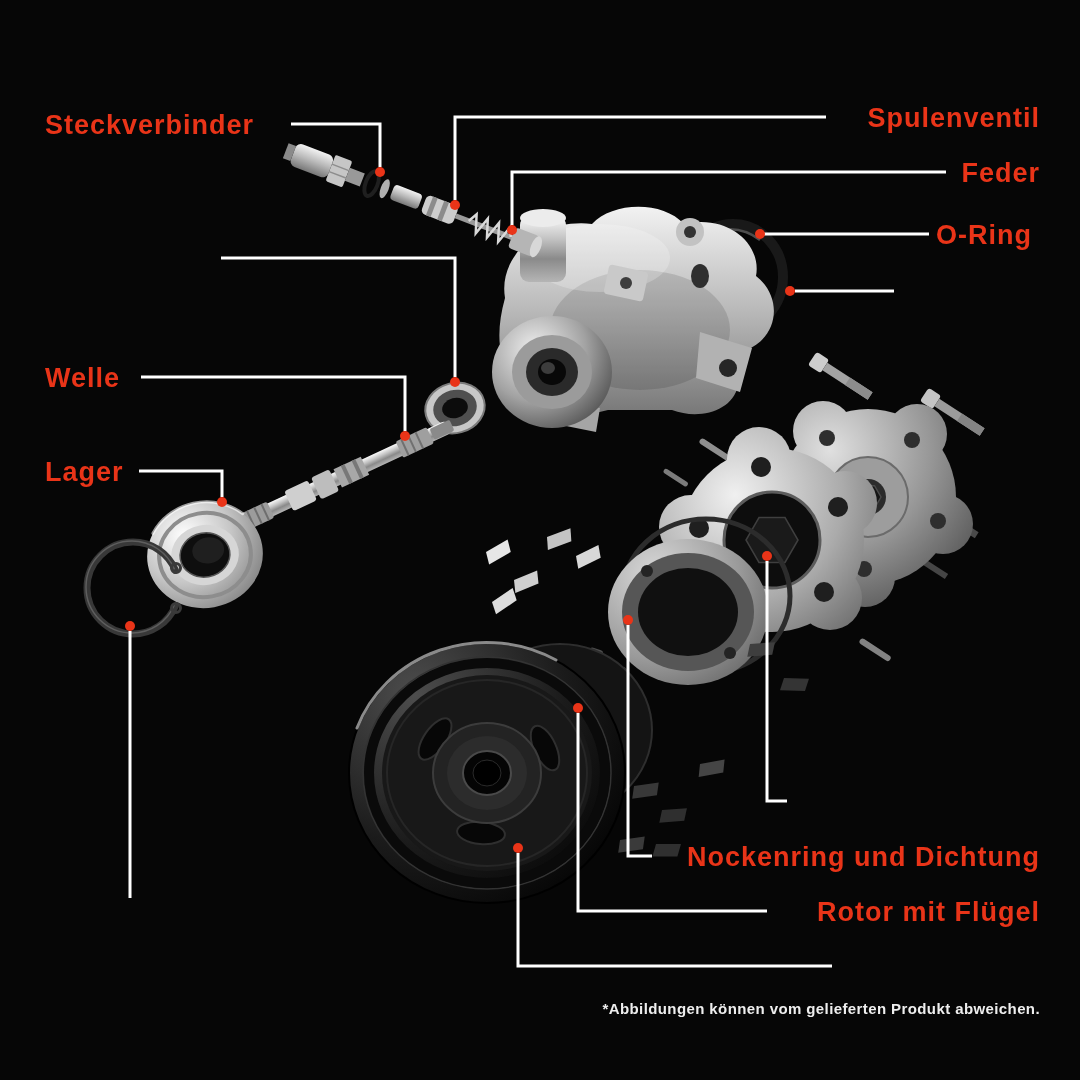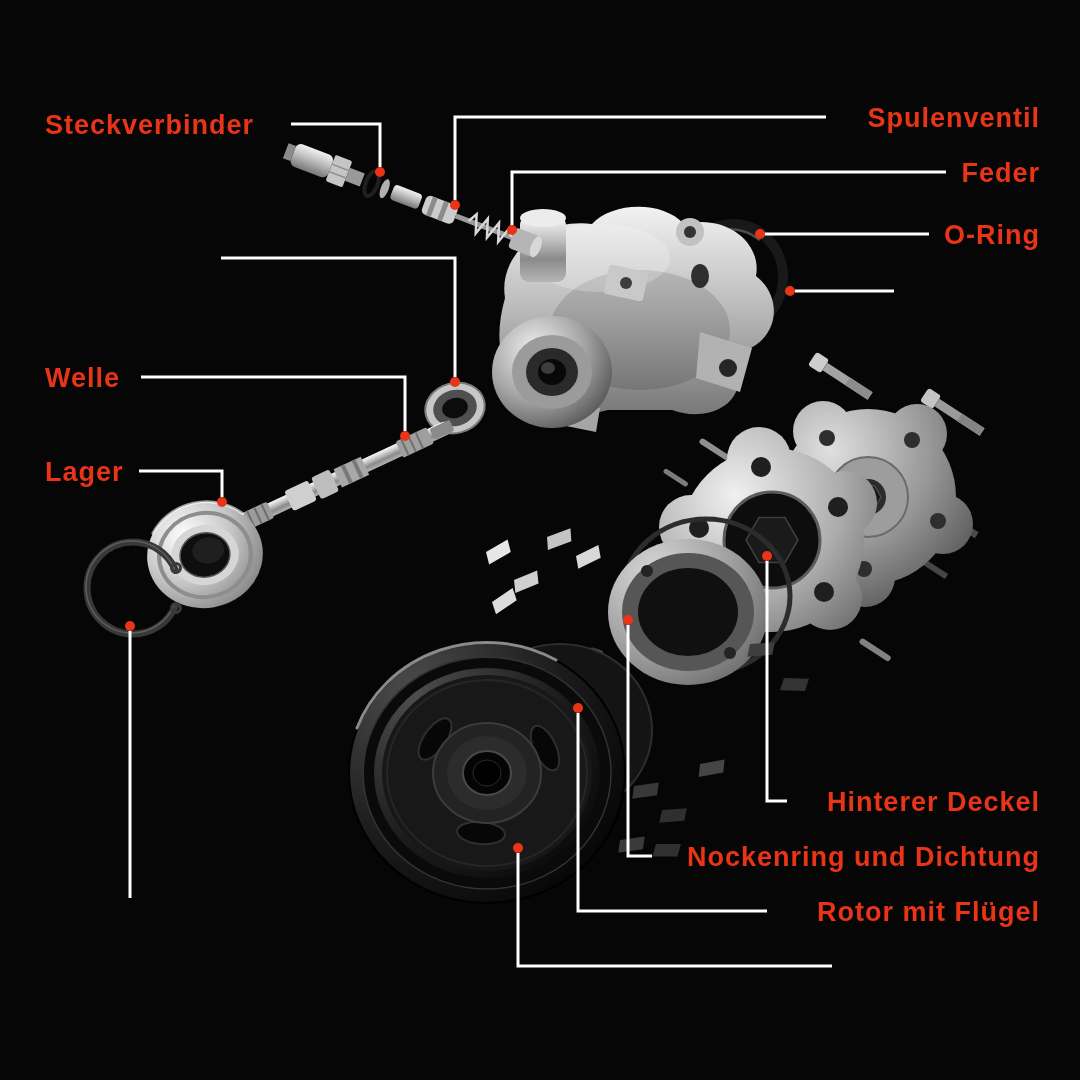--- a/index.html
+++ b/index.html
@@ -311,19 +311,19 @@
     <circle class="ldot" cx="518" cy="848" r="5"></circle>
   </g>
 </svg>
 
 <div class="lbl" style="left:45px;top:110px">Steckverbinder</div>
 <div class="lbl" style="left:45px;top:363px">Welle</div>
 <div class="lbl" style="left:45px;top:457px">Lager</div>
 
 <div class="lbl r" style="right:40px;top:103px">Spulenventil</div>
 <div class="lbl r" style="right:40px;top:158px">Feder</div>
-<div class="lbl r" style="right:40px;top:220px">O-Ring</div>
-<div class="lbl r" style="right:40px;top:787px">Hinterer Deckel</div>
+<div class="lbl r" style="right:48px;top:220px">O-Ring</div>
 <div class="lbl r" style="right:40px;top:897px">Rotor mit Flügel</div>
 <div class="lbl r" style="right:40px;top:842px">Nockenring und Dichtung</div>
 
+<div class="footnote">*Abbildungen können vom gelieferten Produkt abweichen.</div>
 
 </div>
 
 </body></html>

